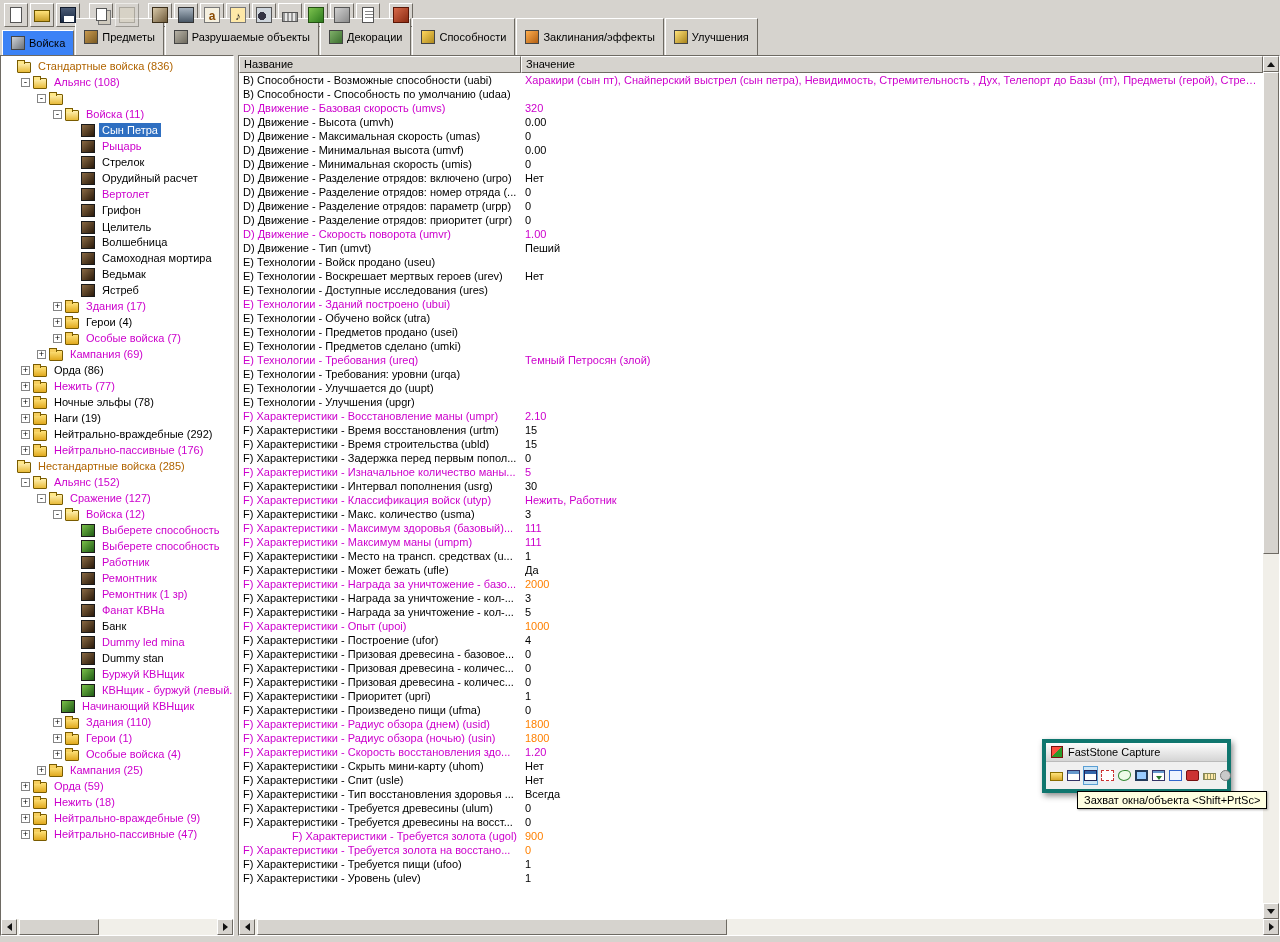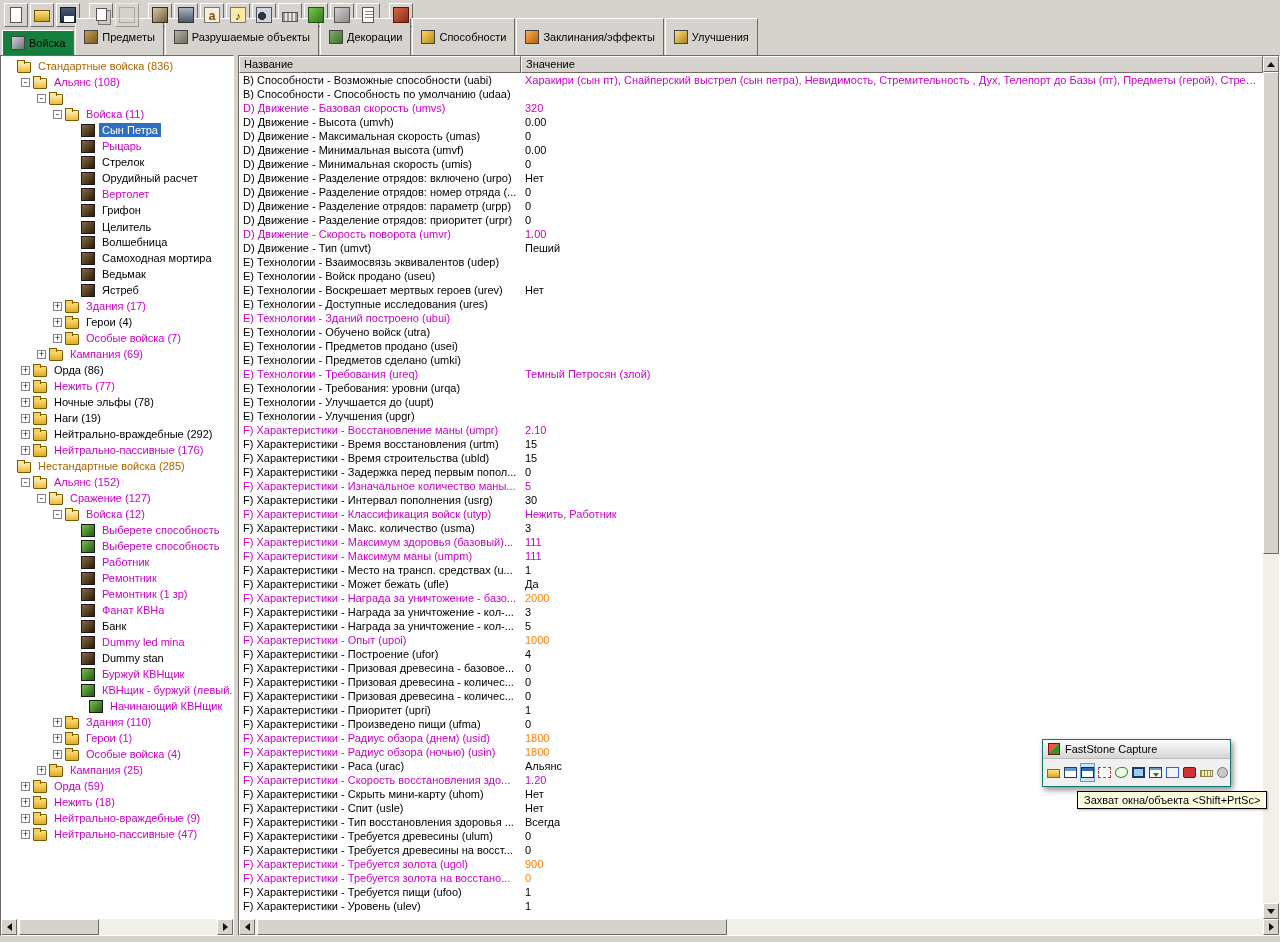--- a/index.html
+++ b/index.html
@@ -28,21 +28,21 @@
   .keyboard-icon { background:repeating-linear-gradient(90deg,#999 0 2px,#e8e8e8 2px 4px); border:1px solid #555; height:10px; margin-top:3px; }
   .green-map-icon { background:linear-gradient(135deg,#7cc24e,#2d7a1e); border:1px solid #234f12; }
   .gray-grid-icon { background:linear-gradient(135deg,#d0d0d0,#8a8a8a); border:1px solid #555; }
   .document-icon { background:#fff; border:1px solid #555; width:12px; margin:0 auto; }
   .document-icon::before { content:""; position:absolute; left:2px; top:3px; width:8px; height:1px; background:#888; box-shadow:0 3px 0 #888, 0 6px 0 #888; }
   .red-box-icon { background:linear-gradient(135deg,#d86a4a,#8a2a12); border:1px solid #5a1505; }
 
   
   .tabbar { height:25px; display:flex; align-items:flex-end; padding:0 2px; }
   .tab { height:37px; display:flex; align-items:center; gap:4px; padding:0 8px; background:#d6d3ce; border:1px solid; border-color:#fff #6e6a63 #d6d3ce #fff; border-bottom:none; margin-right:1px; white-space:nowrap; cursor:default; }
-  .tab.selected { height:25px; background:#15803d; position:relative; z-index:2; }
+  .tab.selected { height:25px; background:#3b82f6; position:relative; z-index:2; }
   .tico { width:14px; height:14px; display:inline-block; }
   .units-tab-icon { background:linear-gradient(135deg,#cfd3d8,#6b7076); border:1px solid #444; }
   .items-tab-icon { background:linear-gradient(135deg,#c89a50,#7a5a22); border:1px solid #444; }
   .destructibles-tab-icon { background:linear-gradient(135deg,#b7b2a6,#6e6a5e); border:1px solid #444; }
   .doodads-tab-icon { background:linear-gradient(135deg,#7fb069,#3c6e2f); border:1px solid #444; }
   .abilities-tab-icon { background:linear-gradient(135deg,#ffd75e,#b08a1e); border:1px solid #444; }
   .buffs-tab-icon { background:linear-gradient(135deg,#ffae4e,#b35f12); border:1px solid #444; }
   .upgrades-tab-icon { background:linear-gradient(135deg,#ffe27a,#a8831a); border:1px solid #444; }
 
   
@@ -89,21 +89,21 @@
   .hthumb { position:absolute; top:0; left:2px; height:16px; background:#d6d3ce; border:1px solid; border-color:#fff #6e6a63 #6e6a63 #fff; }
   .hthumb.small { width:80px; }
   .hthumb.big { width:470px; }
   .arr { width:0; height:0; display:block; }
   .arr.up { border-left:4px solid transparent; border-right:4px solid transparent; border-bottom:5px solid #111; }
   .arr.down { border-left:4px solid transparent; border-right:4px solid transparent; border-top:5px solid #111; }
   .arr.leftd { border-top:4px solid transparent; border-bottom:4px solid transparent; border-right:5px solid #111; }
   .arr.rightd { border-top:4px solid transparent; border-bottom:4px solid transparent; border-left:5px solid #111; }
 
   
-  .fs-window { position:absolute; left:1042px; top:739px; width:189px; background:#f0f0f0; border:1px solid #0f766e; box-shadow:2px 3px 6px rgba(0,0,0,.45); z-index:5; }
+  .fs-window { position:absolute; left:1042px; top:739px; width:189px; background:#f0f0f0; border:4px solid #0f766e; box-shadow:2px 3px 6px rgba(0,0,0,.45); z-index:5; }
   .fs-title { height:19px; display:flex; align-items:center; gap:5px; padding:0 5px; background:linear-gradient(#fdfdfd,#d5d5d5); border-bottom:1px solid #bbb; }
   .fs-logo-icon { width:12px; height:12px; background:linear-gradient(135deg,#ff5040 50%,#2a9a2a 50%); border:1px solid #7a1010; }
   .fs-toolbar { display:flex; align-items:center; padding:4px 3px; gap:2px; }
   .fs-btn { width:19px; height:19px; border:1px solid transparent; background:transparent; display:flex; align-items:center; justify-content:center; padding:0; }
   .fs-btn.active { background:#cde6f7; border:1px solid #5a9fd4; }
   .fsico { width:13px; height:11px; display:block; position:relative; }
   .fs-folder-icon { background:linear-gradient(#ffe27a,#d9a92a); border:1px solid #8a6d00; height:9px; margin-top:2px; }
   .fs-window-icon { background:#fff; border:1px solid #336; box-shadow:inset 0 3px 0 #69c; }
   .fs-window-object-icon { background:#fff; border:1px solid #225; box-shadow:inset 0 3px 0 #36a; }
   .fs-rectangle-icon { border:1px dashed #c33; background:#fff; }
@@ -398,21 +398,21 @@
           <div class="titem" style="padding-left: 68px;">
             <span class="expand"></span>
             <span class="ticon unit-green-icon"></span>
             <span class="tlabel" style="color: rgb(204, 0, 204);">Буржуй КВНщик</span>
           </div>
           <div class="titem" style="padding-left: 68px;">
             <span class="expand"></span>
             <span class="ticon unit-green-icon"></span>
             <span class="tlabel" style="color: rgb(204, 0, 204);">КВНщик - буржуй (левый...</span>
           </div>
-          <div class="titem" style="padding-left: 76px;">
+          <div class="titem" style="padding-left: 48px;">
             <span class="expand"></span>
             <span class="ticon unit-green-icon"></span>
             <span class="tlabel" style="color: rgb(204, 0, 204);">Начинающий КВНщик</span>
           </div>
           <div class="titem" style="padding-left: 52px;">
             <span class="expand">+</span>
             <span class="ticon folder-closed-icon"></span>
             <span class="tlabel" style="color: rgb(204, 0, 204);">Здания (110)</span>
           </div>
           <div class="titem" style="padding-left: 52px;">
@@ -520,24 +520,20 @@
               </div>
               <div class="trow">
                 <span class="tname" style="color: rgb(204, 0, 204);">D) Движение - Скорость поворота (umvr)</span>
                 <span class="tval" style="color: rgb(204, 0, 204);">1.00</span>
               </div>
               <div class="trow">
                 <span class="tname">D) Движение - Тип (umvt)</span>
                 <span class="tval">Пеший</span>
               </div>
               <div class="trow">
-                <span class="tname">E) Технологии - Взаимосвязь эквивалентов (udep)</span>
-                <span class="tval"></span>
-              </div>
-              <div class="trow">
                 <span class="tname">E) Технологии - Войск продано (useu)</span>
                 <span class="tval"></span>
               </div>
               <div class="trow">
                 <span class="tname">E) Технологии - Воскрешает мертвых героев (urev)</span>
                 <span class="tval">Нет</span>
               </div>
               <div class="trow">
                 <span class="tname">E) Технологии - Доступные исследования (ures)</span>
                 <span class="tval"></span>
@@ -663,24 +659,20 @@
               </div>
               <div class="trow">
                 <span class="tname" style="color: rgb(204, 0, 204);">F) Характеристики - Радиус обзора (днем) (usid)</span>
                 <span class="tval" style="color: rgb(255, 128, 0);">1800</span>
               </div>
               <div class="trow">
                 <span class="tname" style="color: rgb(204, 0, 204);">F) Характеристики - Радиус обзора (ночью) (usin)</span>
                 <span class="tval" style="color: rgb(255, 128, 0);">1800</span>
               </div>
               <div class="trow">
-                <span class="tname">F) Характеристики - Раса (urac)</span>
-                <span class="tval">Альянс</span>
-              </div>
-              <div class="trow">
                 <span class="tname" style="color: rgb(204, 0, 204);">F) Характеристики - Скорость восстановления здо...</span>
                 <span class="tval" style="color: rgb(204, 0, 204);">1.20</span>
               </div>
               <div class="trow">
                 <span class="tname">F) Характеристики - Скрыть мини-карту (uhom)</span>
                 <span class="tval">Нет</span>
               </div>
               <div class="trow">
                 <span class="tname">F) Характеристики - Спит (usle)</span>
                 <span class="tval">Нет</span>
@@ -691,21 +683,21 @@
               </div>
               <div class="trow">
                 <span class="tname">F) Характеристики - Требуется древесины (ulum)</span>
                 <span class="tval">0</span>
               </div>
               <div class="trow">
                 <span class="tname">F) Характеристики - Требуется древесины на восст...</span>
                 <span class="tval">0</span>
               </div>
               <div class="trow">
-                <span class="tname" style="color: rgb(204, 0, 204);">F) Характеристики - Требуется золота (ugol)</span>
+                <span class="tname" style="color: rgb(204, 0, 204); text-align: right;">F) Характеристики - Требуется золота (ugol)</span>
                 <span class="tval" style="color: rgb(255, 128, 0);">900</span>
               </div>
               <div class="trow">
                 <span class="tname" style="color: rgb(204, 0, 204);">F) Характеристики - Требуется золота на восстано...</span>
                 <span class="tval" style="color: rgb(255, 128, 0);">0</span>
               </div>
               <div class="trow">
                 <span class="tname">F) Характеристики - Требуется пищи (ufoo)</span>
                 <span class="tval">1</span>
               </div>

